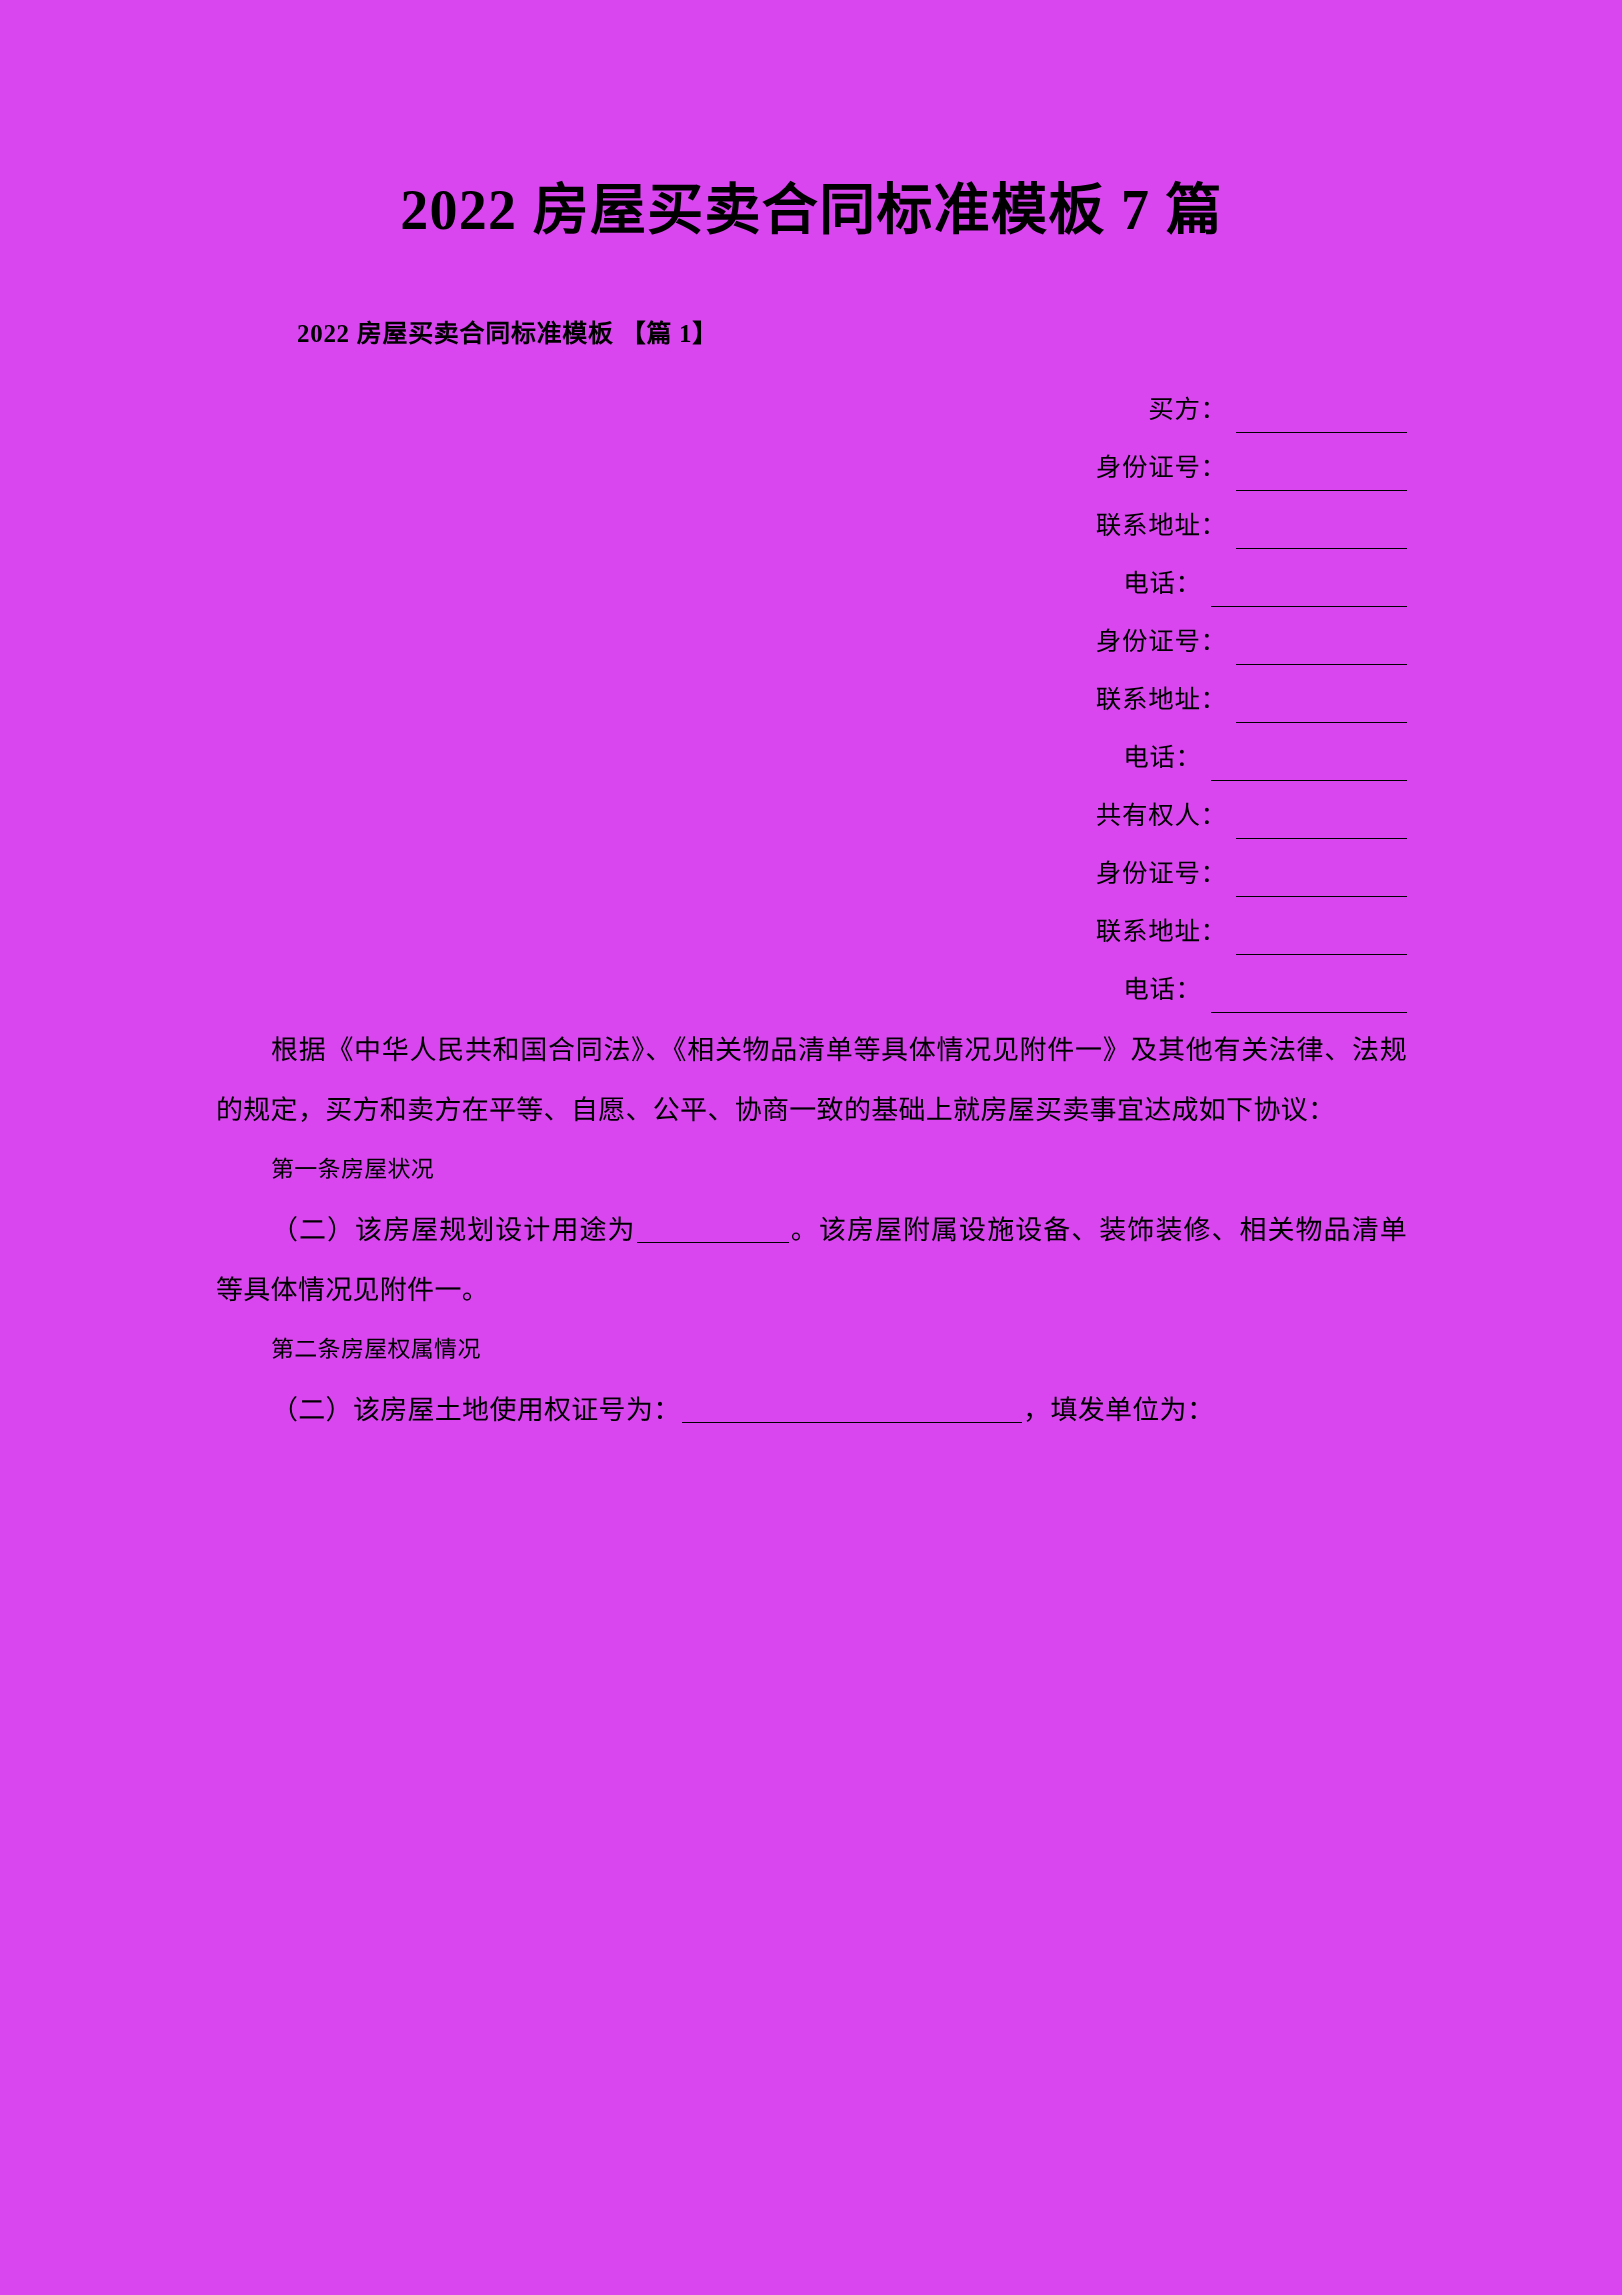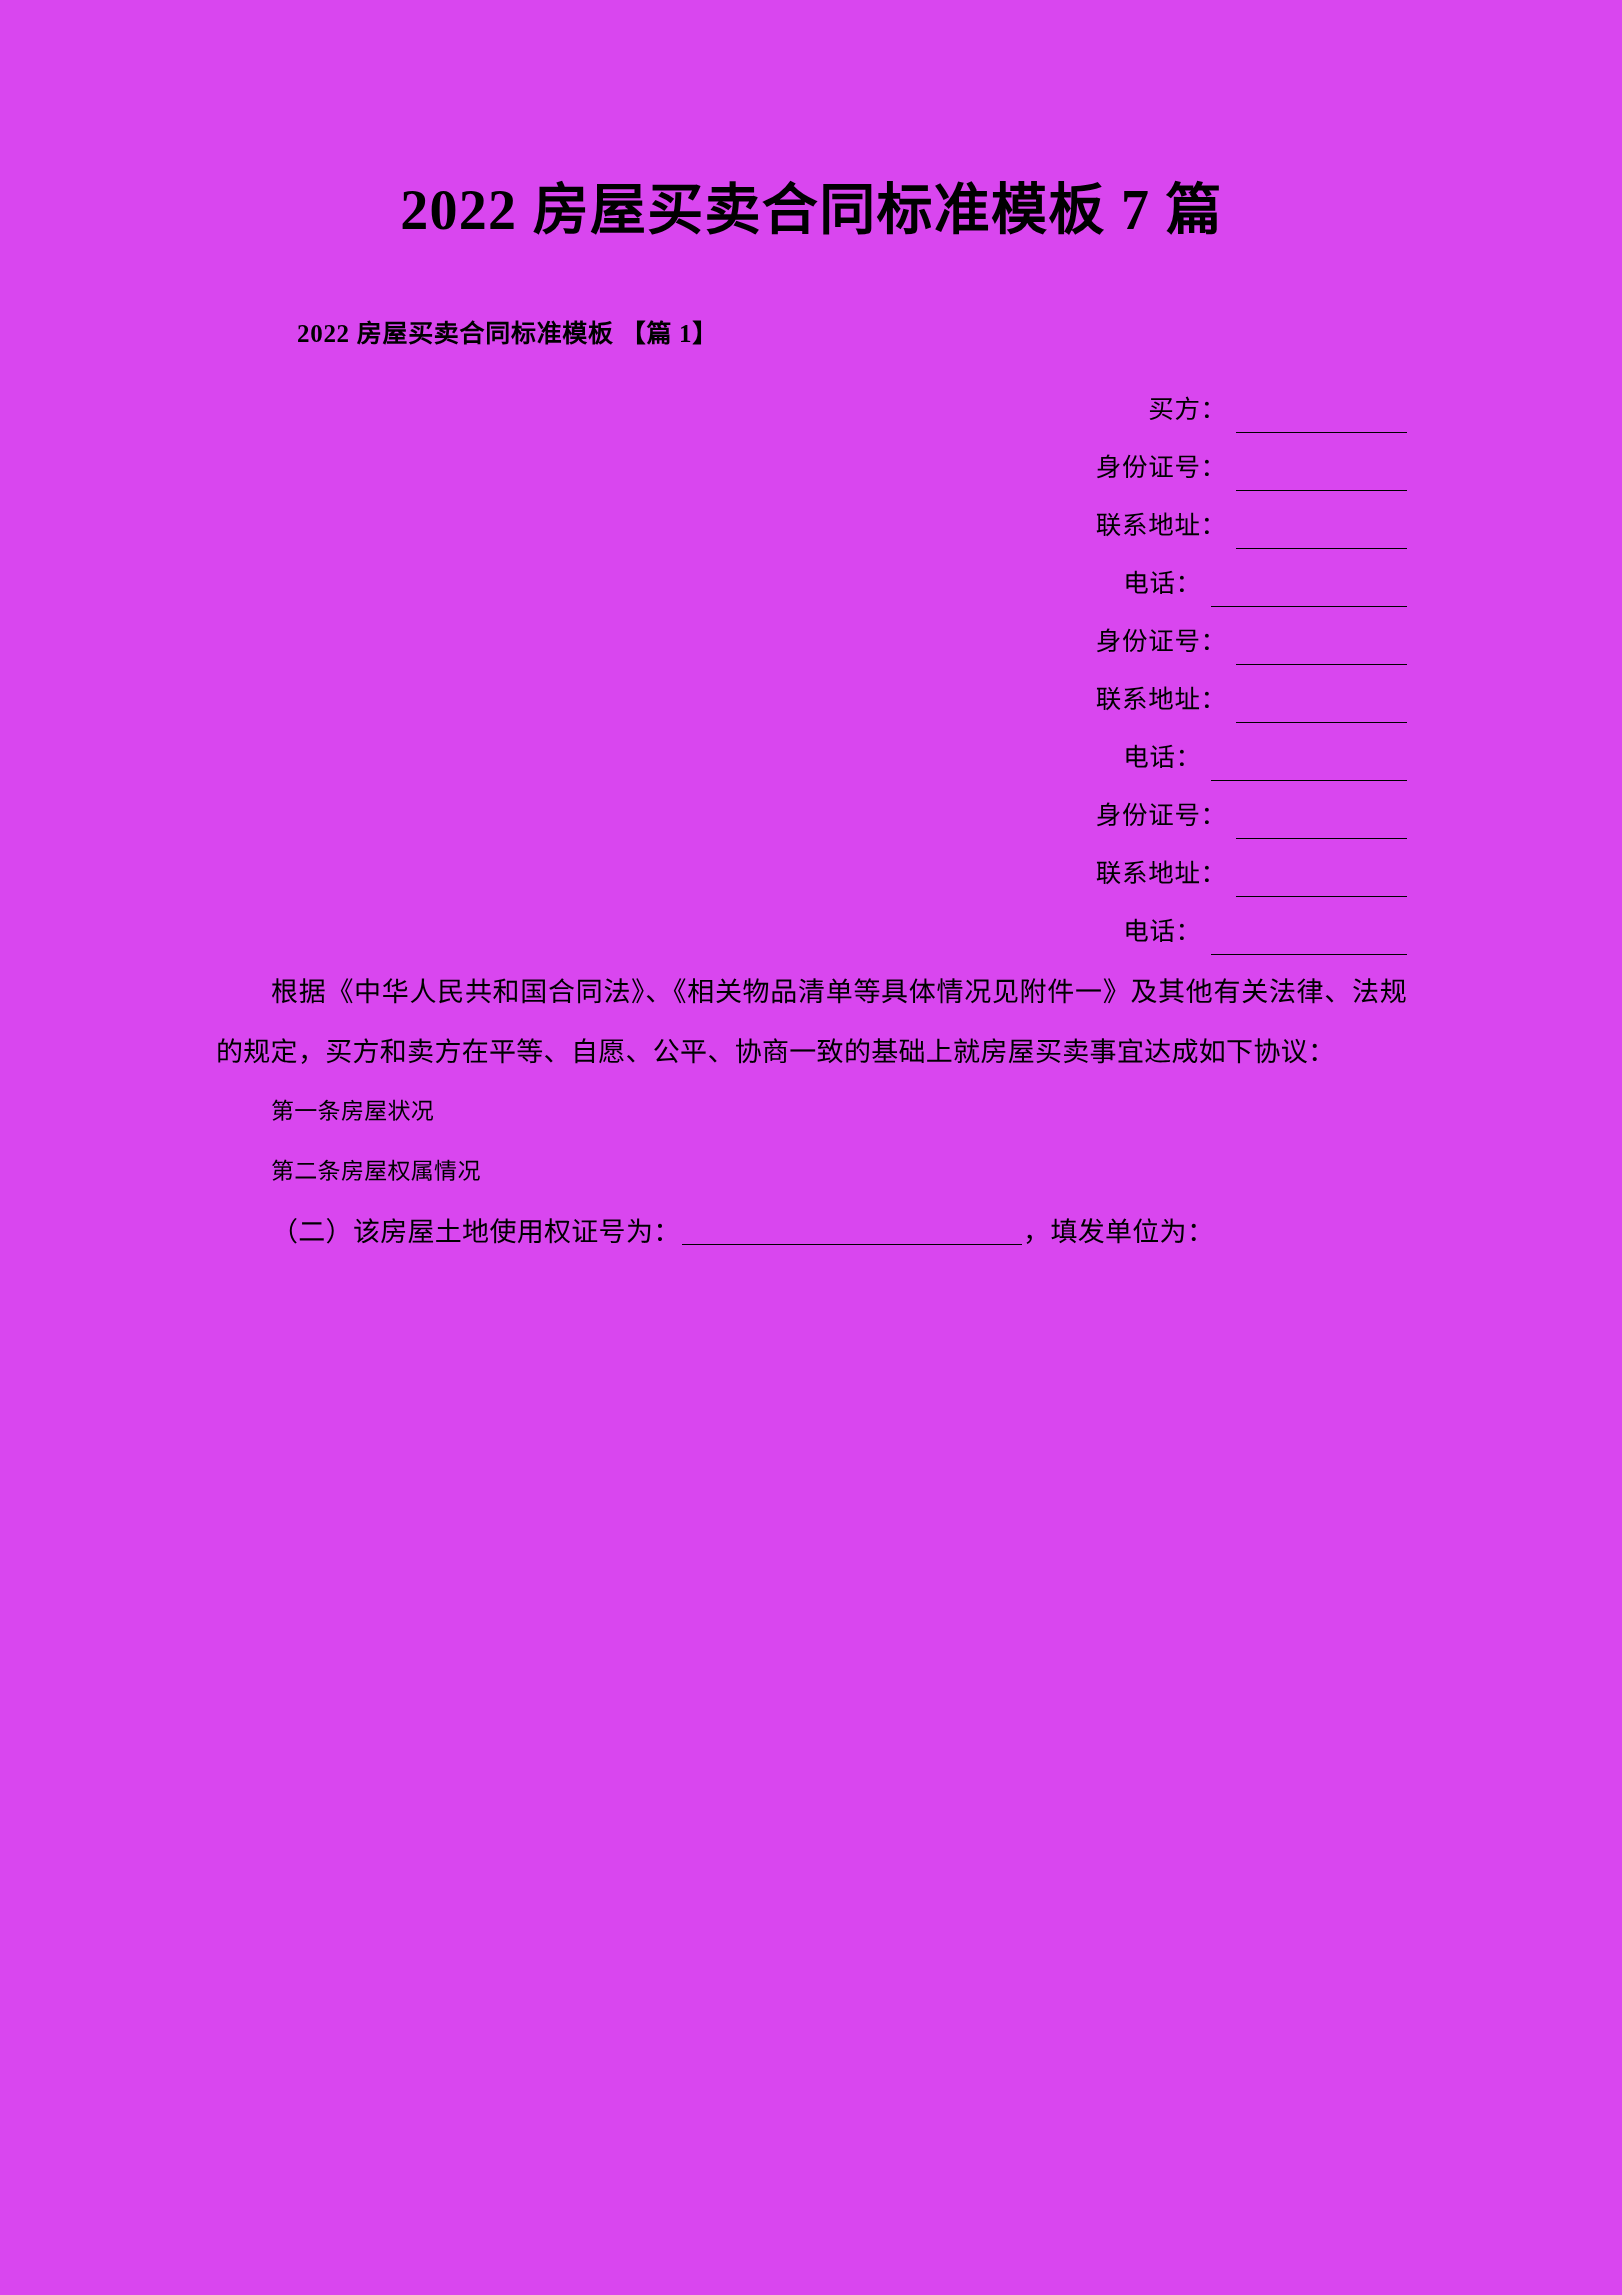--- a/index.html
+++ b/index.html
@@ -157,38 +157,45 @@
       </li>
       <li class="form-row">
         <span class="form-label">联系地址：</span>
         <span class="form-blank blank-sm"></span>
       </li>
       <li class="form-row">
         <span class="form-label">电话：</span>
         <span class="form-blank blank-md"></span>
       </li>
       <li class="form-row">
+        <span class="form-label">共有权人：</span>
+        <span class="form-blank blank-sm"></span>
+      </li>
+      <li class="form-row">
         <span class="form-label">身份证号：</span>
         <span class="form-blank blank-sm"></span>
       </li>
       <li class="form-row">
         <span class="form-label">联系地址：</span>
         <span class="form-blank blank-sm"></span>
       </li>
       <li class="form-row">
         <span class="form-label">电话：</span>
         <span class="form-blank blank-md"></span>
       </li>
     </ul>
 
     <p class="para para-indent para-gap">根据《中华人民共和国合同法》、《相关物品清单等具体情况见附件一》及其他有关法律、法规的规定，买方和卖方在平等、自愿、公平、协商一致的基础上就房屋买卖事宜达成如下协议：</p>
 
     <p class="heading-line">第一条房屋状况</p>
 
 
+    <p class="para para-indent">
+      <span>（二）该房屋规划设计用途为</span><span class="ib ib-m"></span><span>。该房屋附属设施设备、装饰装修、相关物品清单等具体情况见附件一。</span>
+    </p>
 
     <p class="heading-line">第二条房屋权属情况</p>
 
 
     <p class="para para-indent">
       <span>（二）该房屋土地使用权证号为：</span><span class="ib ib-xxl"></span><span>，填发单位为：</span>
     </p>
 
   </div>
 </div>

